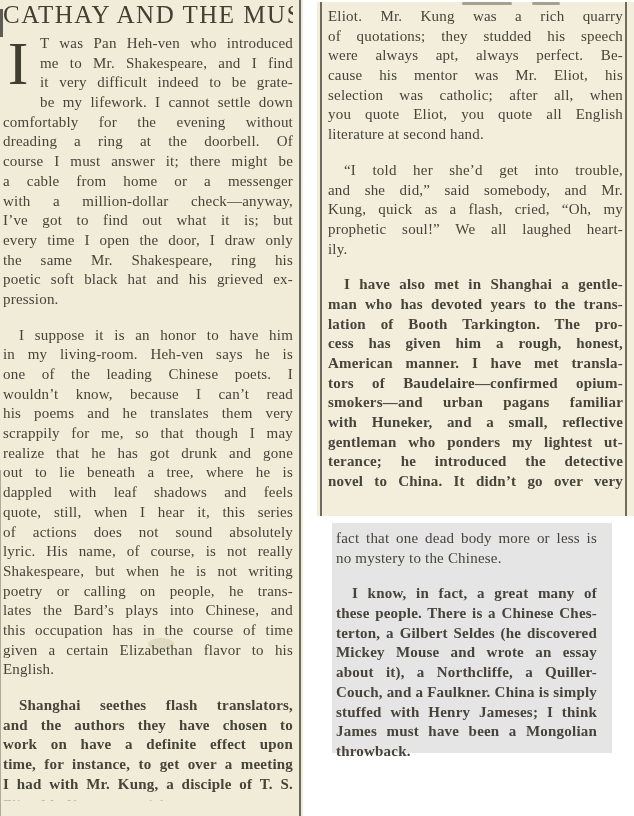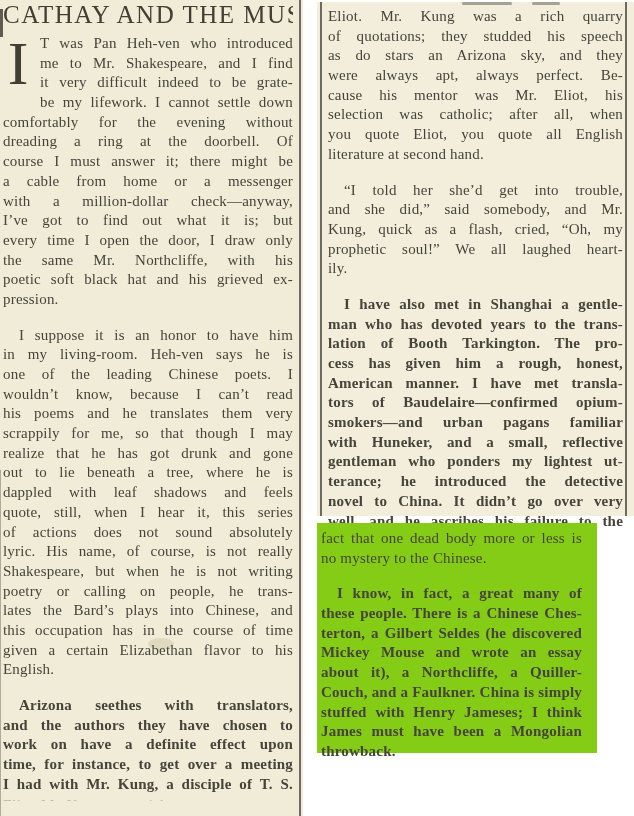--- a/index.html
+++ b/index.html
@@ -3,21 +3,21 @@
 <meta charset="utf-8">
 <style>
   html,body { margin:0; padding:0; background:#ffffff; }
   .page {
     position:relative; width:634px; height:816px; background:#ffffff;
     font-family:"Liberation Serif", serif; color:#45432f; overflow:hidden;
   }
   .clip { position:absolute; box-sizing:border-box; }
   .clip-left   { left:0;   top:0;   width:303px; height:816px; background:#f1ecd8; }
   .clip-right-a{ left:317px; top:2px; width:317px; height:514px; background:#f2eedb; }
-  .clip-right-b{ left:317px; top:523px; width:280px; height:230px; background:#84cc16; }
+  .clip-right-b{ left:332px; top:523px; width:280px; height:230px; background:#e5e5e5; }
 
   .rule { position:absolute; top:0; bottom:0; width:2px; background:rgba(72,70,60,0.78); }
   .rule-left-a  { left:3px; }
   .rule-right-a { left:308px; }
   .rule-right-l { right:2px; }
 
   .content-left   { position:absolute; left:3px;  top:1px; right:10px; }
   .content-right-a{ position:absolute; left:11px; top:5px; right:11px; }
   .content-right-b{ position:absolute; left:4px;  top:6px; right:15px; }
 
@@ -69,21 +69,21 @@
             <div class="line">me to Mr. Shakespeare, and I find</div>
             <div class="line">it very difficult indeed to be grate-</div>
             <div class="line">be my lifework. I cannot settle down</div>
             <div class="line">comfortably for the evening without</div>
             <div class="line">dreading a ring at the doorbell. Of</div>
             <div class="line">course I must answer it; there might be</div>
             <div class="line">a cable from home or a messenger</div>
             <div class="line">with a million-dollar check—anyway,</div>
             <div class="line">I’ve got to find out what it is; but</div>
             <div class="line">every time I open the door, I draw only</div>
-            <div class="line">the same Mr. Northcliffe, with his</div>
+            <div class="line">the same Mr. Shakespeare, ring his</div>
             <div class="line">poetic soft black hat and his grieved ex-</div>
             <div class="line end">pression.</div>
           </div>
           <div class="para">
             <div class="line indent">I suppose it is an honor to have him</div>
             <div class="line">in my living-room. Heh-ven says he is</div>
             <div class="line">one of the leading Chinese poets. I</div>
             <div class="line">wouldn’t know, because I can’t read</div>
             <div class="line">his poems and he translates them very</div>
             <div class="line">scrappily for me, so that though I may</div>
@@ -94,41 +94,40 @@
             <div class="line">of actions does not sound absolutely</div>
             <div class="line">lyric. His name, of course, is not really</div>
             <div class="line">Shakespeare, but when he is not writing</div>
             <div class="line">poetry or calling on people, he trans-</div>
             <div class="line">lates the Bard’s plays into Chinese, and</div>
             <div class="line">this occupation has in the course of time</div>
             <div class="line">given a certain Elizabethan flavor to his</div>
             <div class="line end">English.</div>
           </div>
           <div class="para">
-            <div class="line indent">Arizona seethes with translators,</div>
+            <div class="line indent">Shanghai seethes flash translators,</div>
             <div class="line">and the authors they have chosen to</div>
             <div class="line">work on have a definite effect upon</div>
             <div class="line">time, for instance, to get over a meeting</div>
             <div class="line">I had with Mr. Kung, a disciple of T. S.</div>
           </div>
         </div>
       <div class="partial-line">Eliot.  Mr. Kung was a rich quarry</div>
     </div>
   </div>
 
   <div class="clip clip-right-a">
     <div class="rule rule-left-a"></div>
     <div class="rule rule-right-a"></div>
     <div class="torn-mark m1"></div>
     <div class="torn-mark m2"></div>
     <div class="content-right-a">
         <div class="para">
           <div class="line">Eliot.  Mr. Kung was a rich quarry</div>
           <div class="line">of quotations; they studded his speech</div>
-          <div class="line">as do stars an Arizona sky, and they</div>
           <div class="line">were always apt, always perfect. Be-</div>
           <div class="line">cause his mentor was Mr. Eliot, his</div>
           <div class="line">selection was catholic; after all, when</div>
           <div class="line">you quote Eliot, you quote all English</div>
           <div class="line end">literature at second hand.</div>
         </div>
         <div class="para">
           <div class="line indent">“I told her she’d get into trouble,</div>
           <div class="line">and she did,” said somebody, and Mr.</div>
           <div class="line">Kung, quick as a flash, cried, “Oh, my</div>
@@ -140,21 +139,20 @@
           <div class="line">man who has devoted years to the trans-</div>
           <div class="line">lation of Booth Tarkington. The pro-</div>
           <div class="line">cess has given him a rough, honest,</div>
           <div class="line">American manner. I have met transla-</div>
           <div class="line">tors of Baudelaire—confirmed opium-</div>
           <div class="line">smokers—and urban pagans familiar</div>
           <div class="line">with Huneker, and a small, reflective</div>
           <div class="line">gentleman who ponders my lightest ut-</div>
           <div class="line">terance; he introduced the detective</div>
           <div class="line">novel to China. It didn’t go over very</div>
-          <div class="line">well, and he ascribes his failure to the</div>
         </div>
       </div>
   </div>
 
   <div class="clip clip-right-b">
     <div class="content-right-b">
         <div class="para">
           <div class="line">fact that one dead body more or less is</div>
           <div class="line end">no mystery to the Chinese.</div>
         </div>

